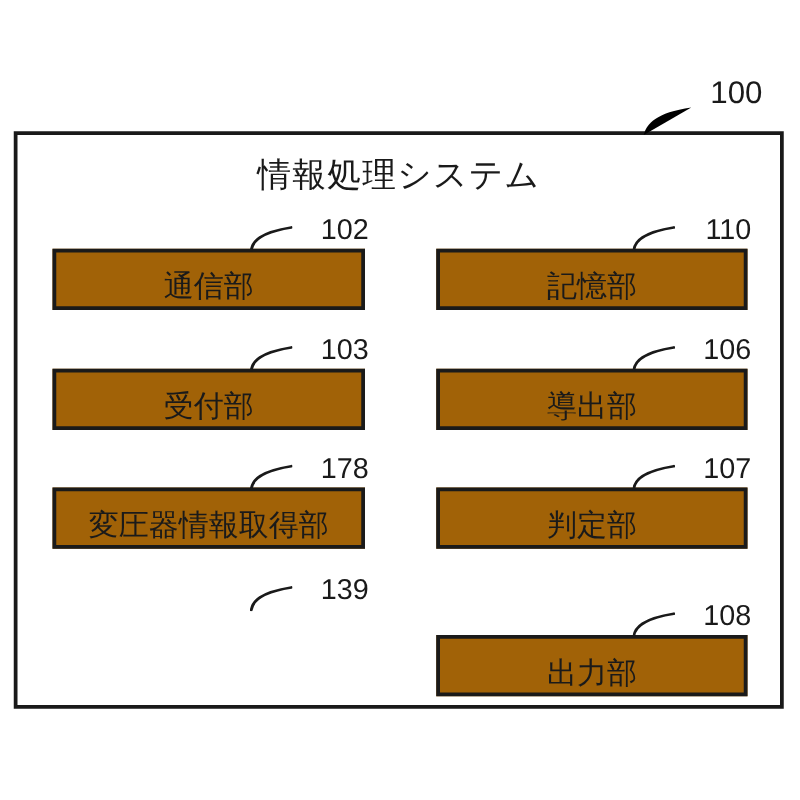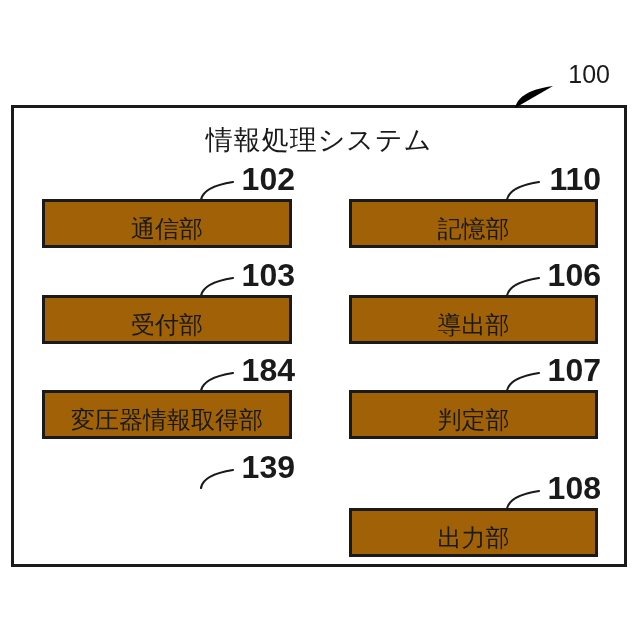--- a/index.html
+++ b/index.html
@@ -62,23 +62,23 @@
     position: absolute;
   }
   .ref-row {
     position: relative;
     height: 37px;
   }
   .ref-num {
     position: absolute;
     right: -3px;
     bottom: 4px;
-    font-size: 32px;
+    font-size: 23px;
     line-height: 1;
-    font-weight: 700;
+    font-weight: 400;
     white-space: nowrap;
   }
   .leader {
     position: absolute;
     right: 58px;
     bottom: -2px;
     width: 34px;
     height: 21px;
   }
   .unit-box {
@@ -137,21 +137,21 @@
     <div class="unit-box">
       <span class="unit-label">受付部</span>
     </div>
   </div>
 
   <div class="unit" style="left:42px; top:353px; width:250px;">
     <div class="ref-row">
       <svg class="leader" viewBox="0 0 34 21">
           <path d="M1,20 C2,13 8,6 33,2"></path>
         </svg>
-      <span class="ref-num">184</span>
+      <span class="ref-num">178</span>
     </div>
     <div class="unit-box">
       <span class="unit-label">変圧器情報取得部</span>
     </div>
   </div>
 
   <div class="unit" style="left:42px; top:450px; width:250px;">
     <div class="ref-row">
       <svg class="leader" viewBox="0 0 34 21">
           <path d="M1,20 C2,13 8,6 33,2"></path>

